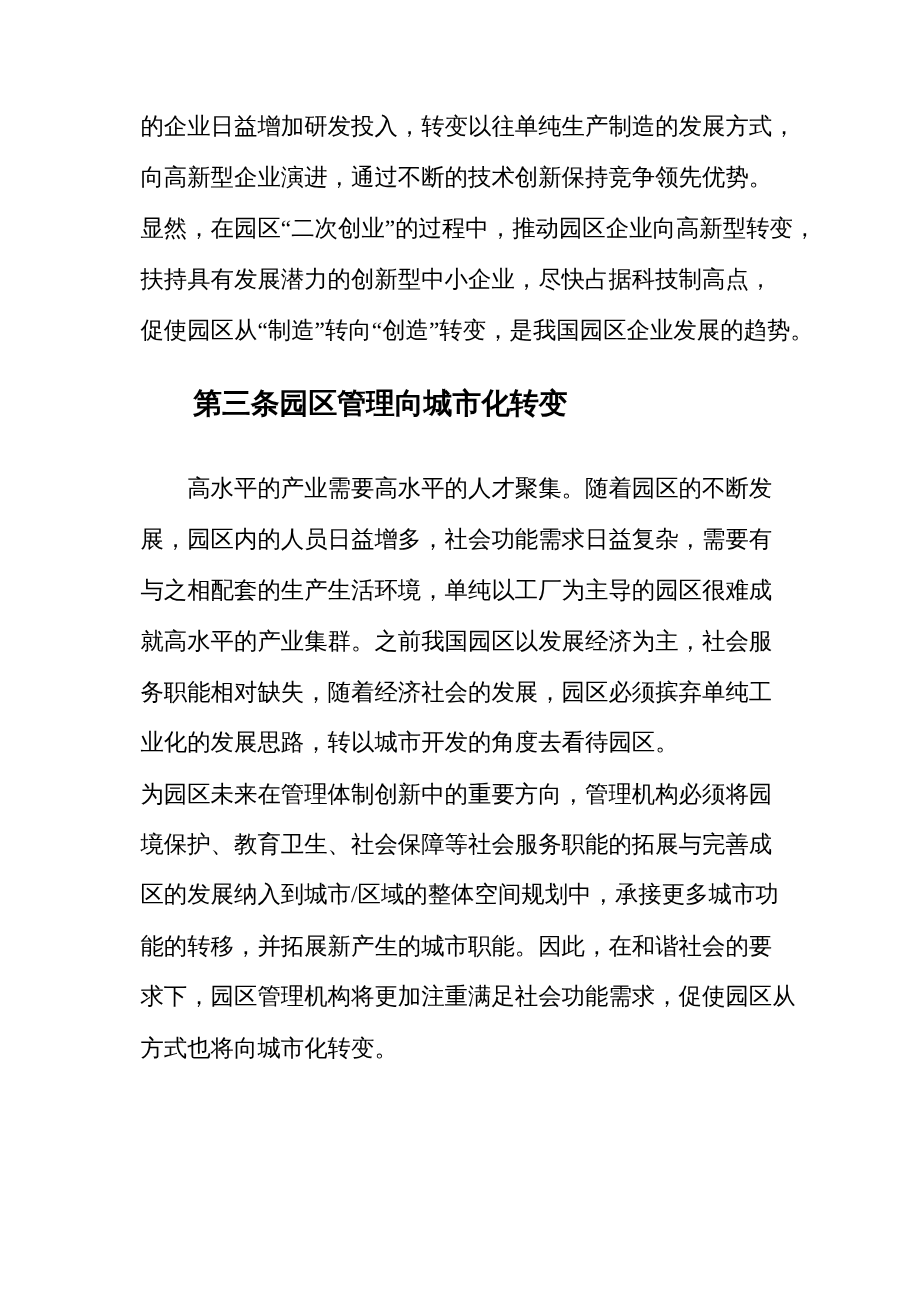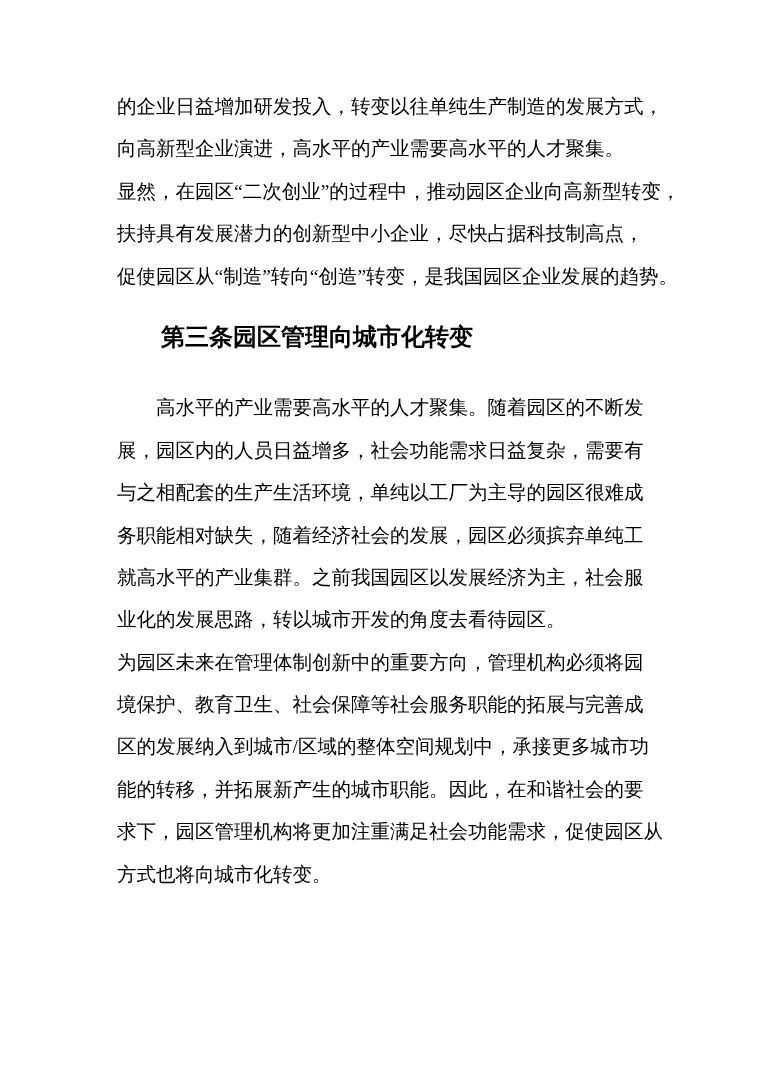--- a/index.html
+++ b/index.html
@@ -59,34 +59,34 @@
   }
 </style>
 </head>
 <body>
 
 <div class="page">
   <div class="text-block">
 
     <div class="para">
       <div class="line">的企业日益增加研发投入，转变以往单纯生产制造的发展方式，</div>
-      <div class="line">向高新型企业演进，高水平的产业需要高水平的人才聚集。</div>
+      <div class="line">向高新型企业演进，通过不断的技术创新保持竞争领先优势。</div>
       <div class="line">显然，在园区“二次创业”的过程中，推动园区企业向高新型转变，</div>
       <div class="line">扶持具有发展潜力的创新型中小企业，尽快占据科技制高点，</div>
       <div class="line">促使园区从“制造”转向“创造”转变，是我国园区企业发展的趋势。</div>
     </div>
 
     <h2 class="heading">第三条园区管理向城市化转变</h2>
 
     <div class="para">
       <div class="line indent">高水平的产业需要高水平的人才聚集。随着园区的不断发</div>
       <div class="line">展，园区内的人员日益增多，社会功能需求日益复杂，需要有</div>
       <div class="line">与之相配套的生产生活环境，单纯以工厂为主导的园区很难成</div>
+      <div class="line">就高水平的产业集群。之前我国园区以发展经济为主，社会服</div>
       <div class="line">务职能相对缺失，随着经济社会的发展，园区必须摈弃单纯工</div>
-      <div class="line">就高水平的产业集群。之前我国园区以发展经济为主，社会服</div>
       <div class="line">业化的发展思路，转以城市开发的角度去看待园区。</div>
     </div>
 
     <div class="para">
       <div class="line">为园区未来在管理体制创新中的重要方向，管理机构必须将园</div>
       <div class="line">境保护、教育卫生、社会保障等社会服务职能的拓展与完善成</div>
       <div class="line">区的发展纳入到城市/区域的整体空间规划中，承接更多城市功</div>
       <div class="line">能的转移，并拓展新产生的城市职能。因此，在和谐社会的要</div>
       <div class="line">求下，园区管理机构将更加注重满足社会功能需求，促使园区从</div>
       <div class="line">方式也将向城市化转变。</div>

